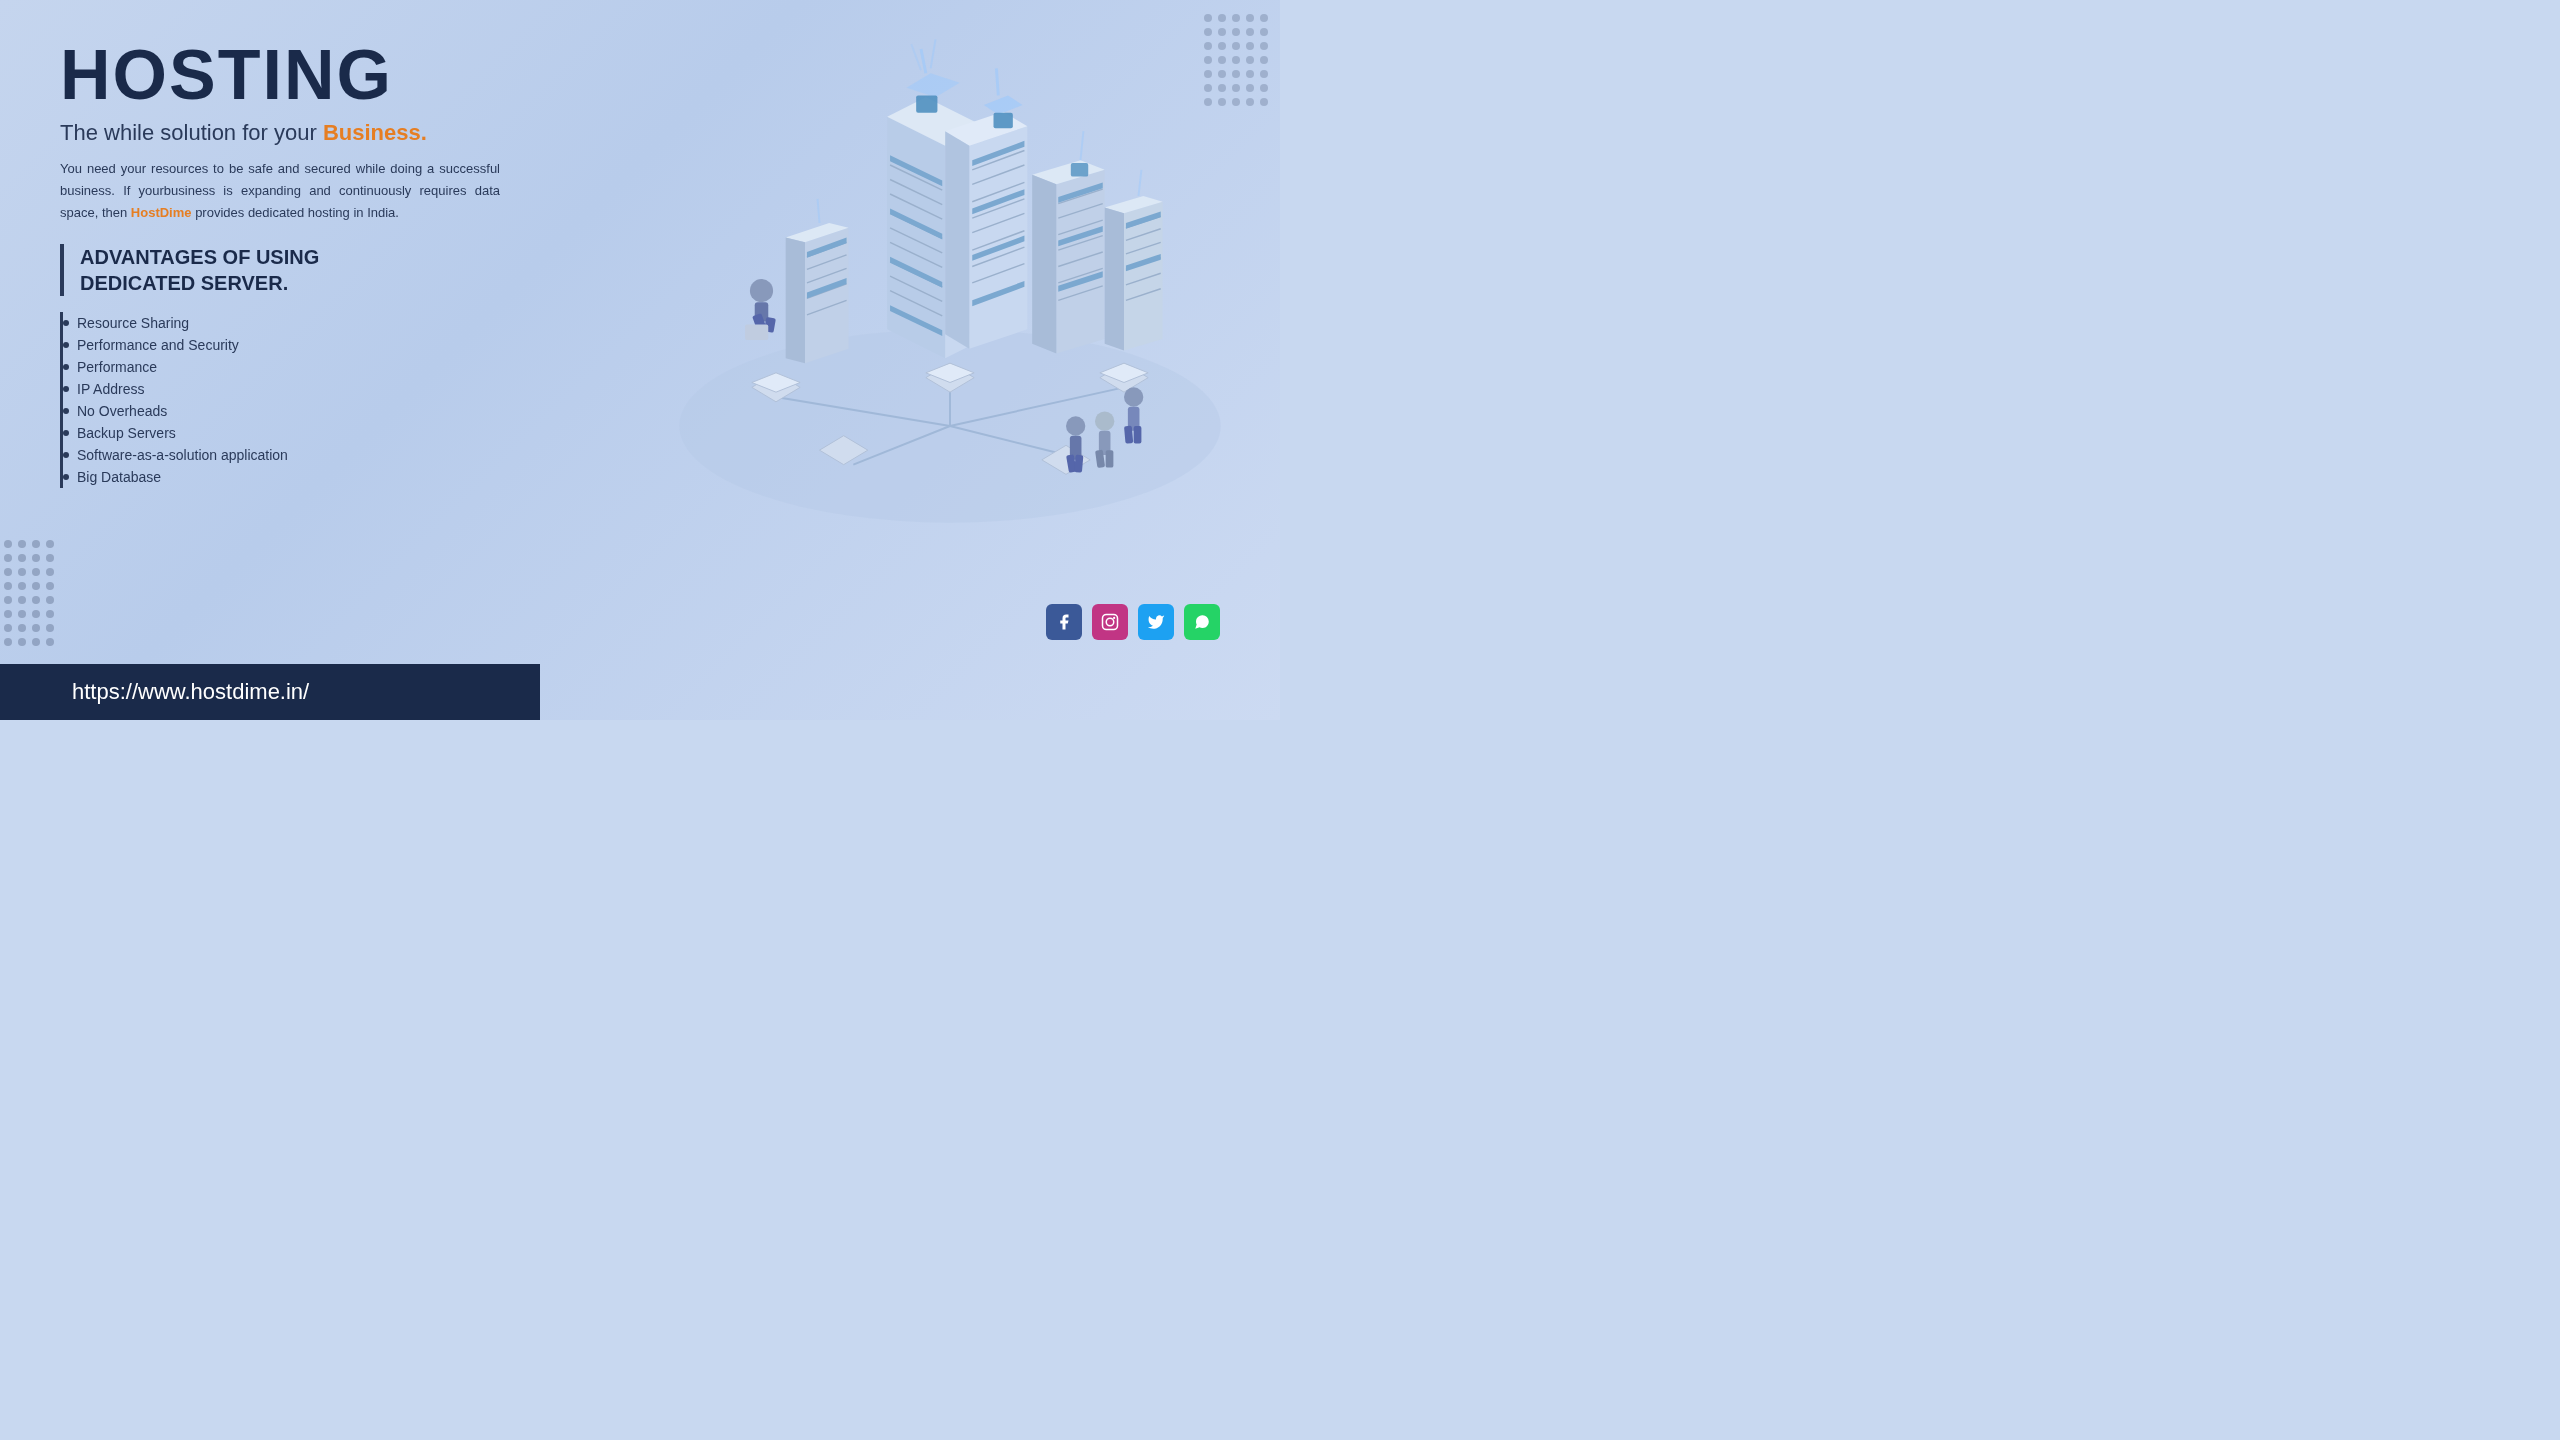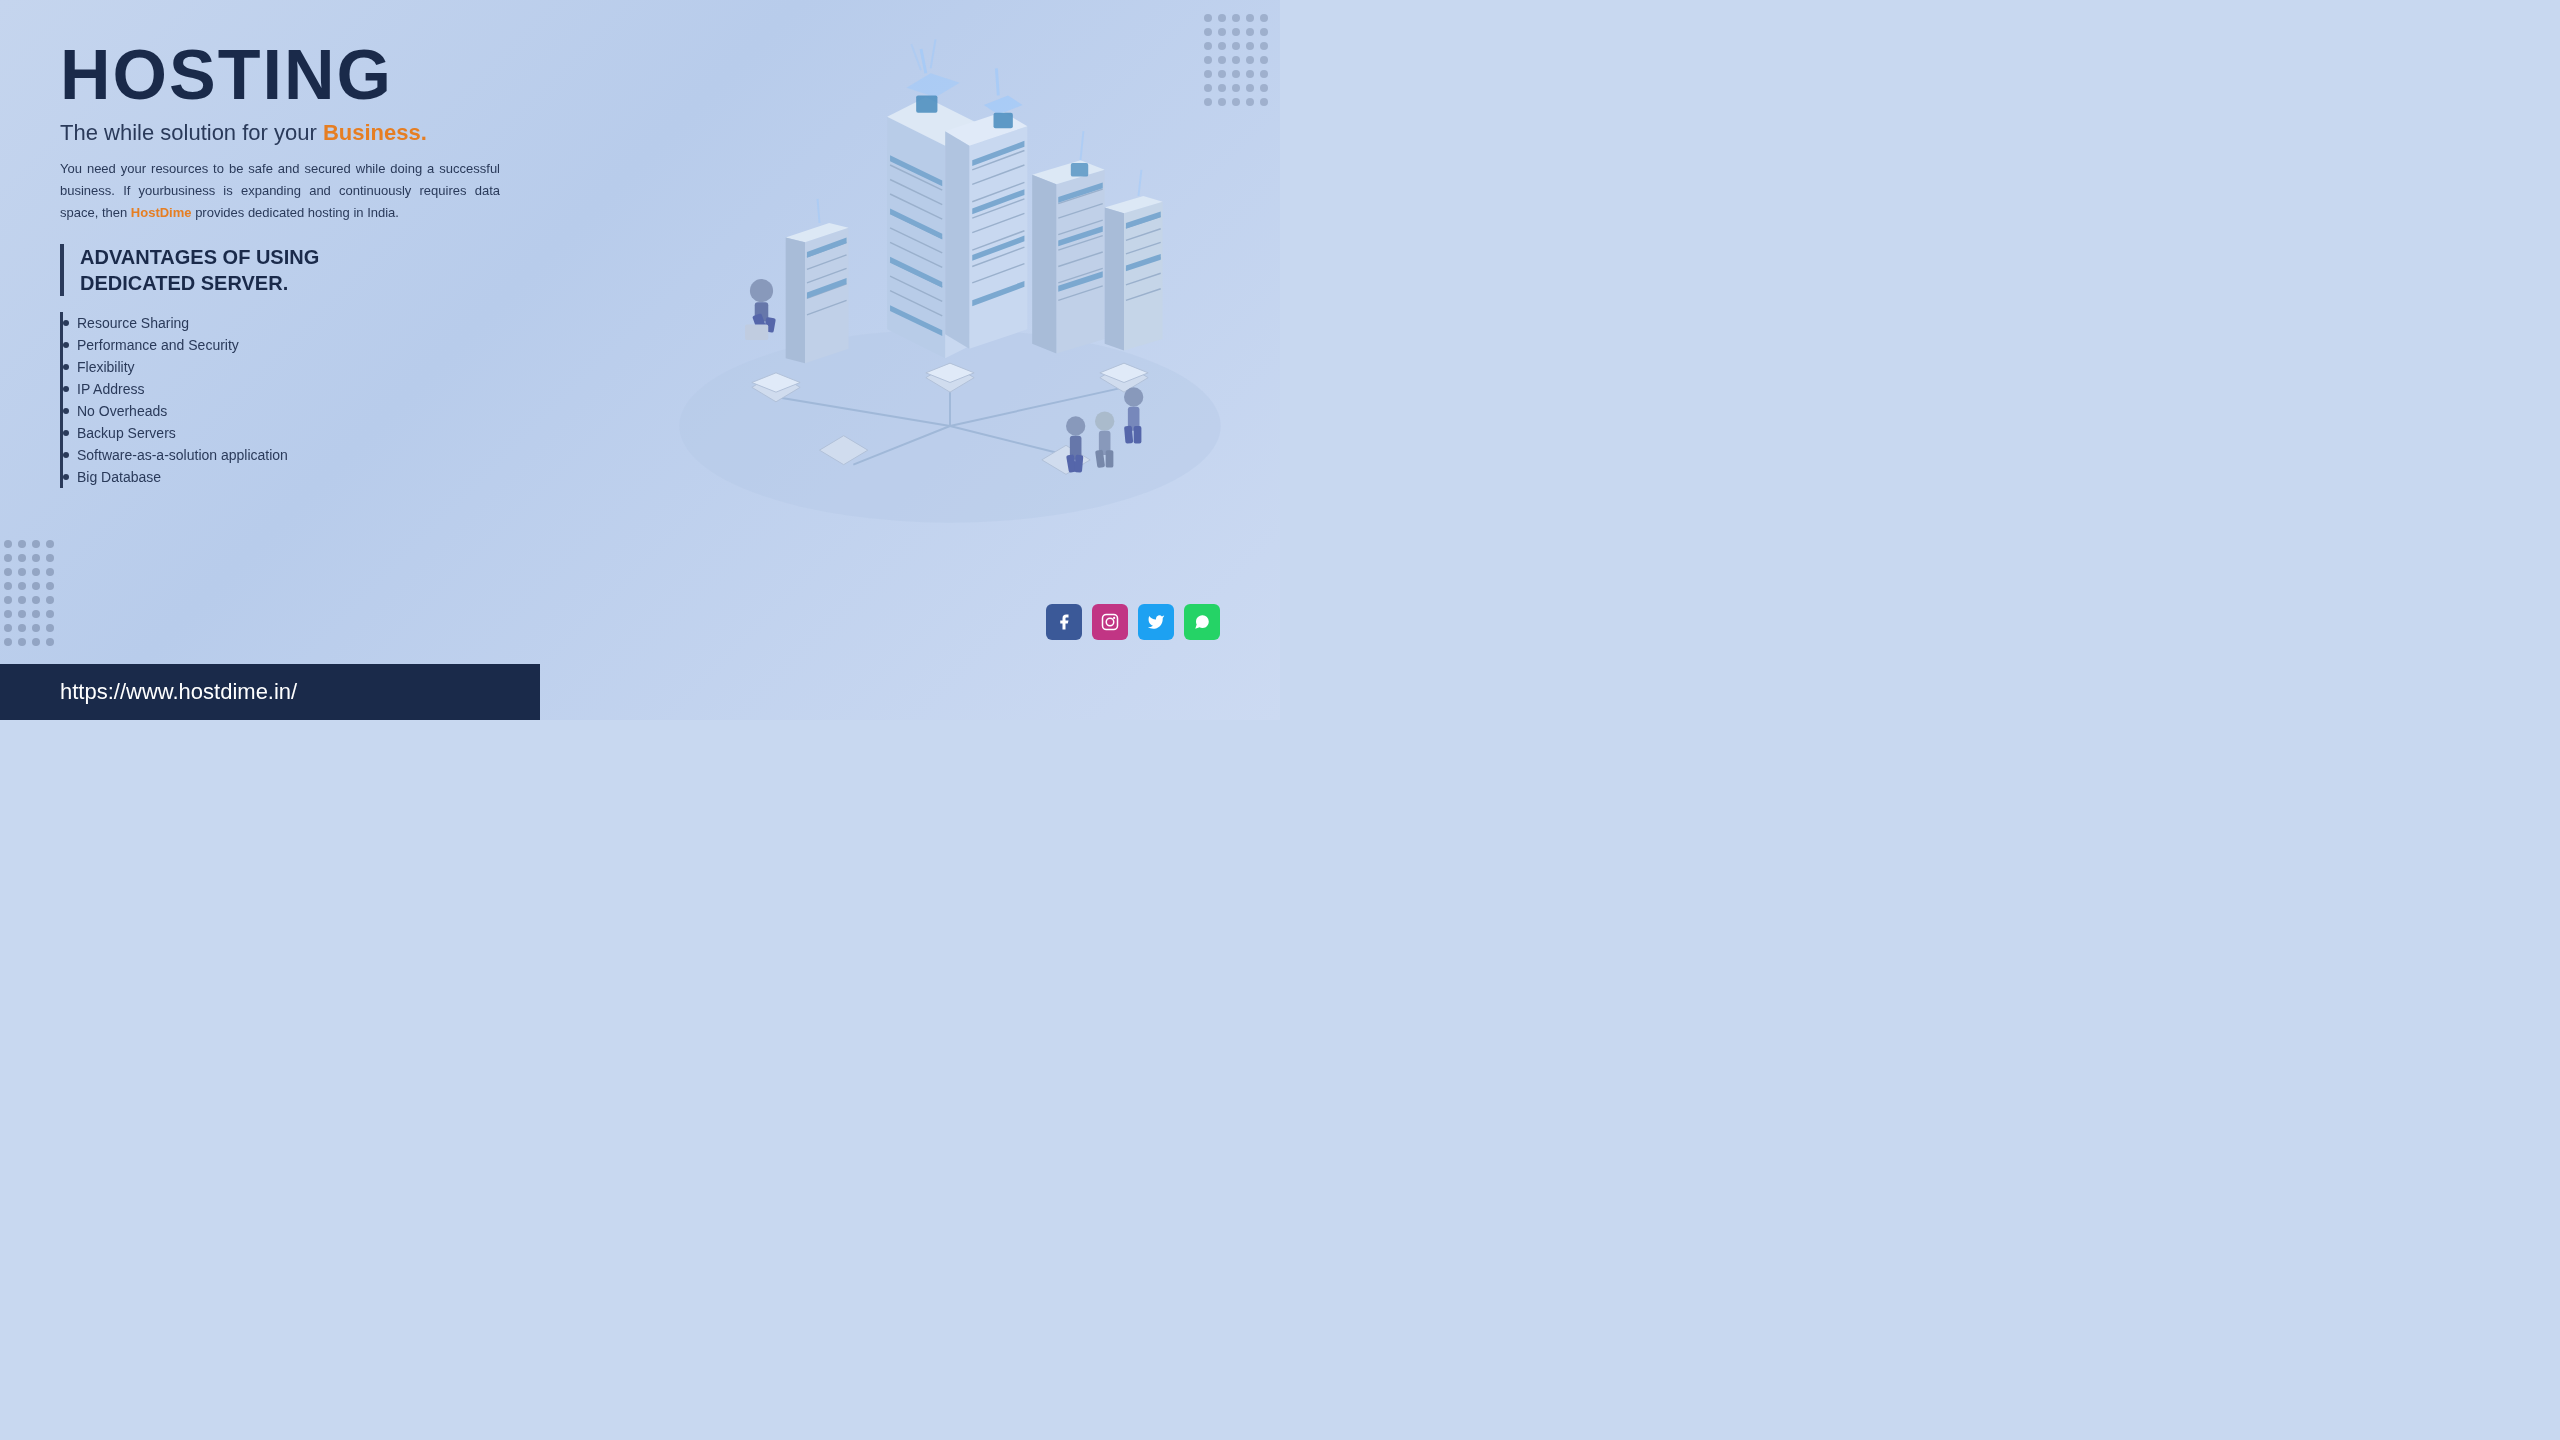--- a/index.html
+++ b/index.html
@@ -139,20 +139,21 @@
       background: #1a2a4a;
       display: flex;
       align-items: center;
       padding-left: 60px;
     }
 
     .url-text {
       color: #ffffff;
       font-size: 22px;
       font-weight: 400;
+      margin-left: 12px;
     }
 
     
     .social-icons {
       position: absolute;
       bottom: 80px;
       right: 60px;
       display: flex;
       gap: 10px;
     }
@@ -225,21 +226,21 @@
     </div>
 
     <ul class="advantages-list">
       <li>
           <span>Resource Sharing</span>
         </li>
       <li>
           <span>Performance and Security</span>
         </li>
       <li>
-          <span>Flexibility</span>
+          <span>Performance</span>
         </li>
       <li>
           <span>IP Address</span>
         </li>
       <li>
           <span>No Overheads</span>
         </li>
       <li>
           <span>Backup Servers</span>
         </li>

